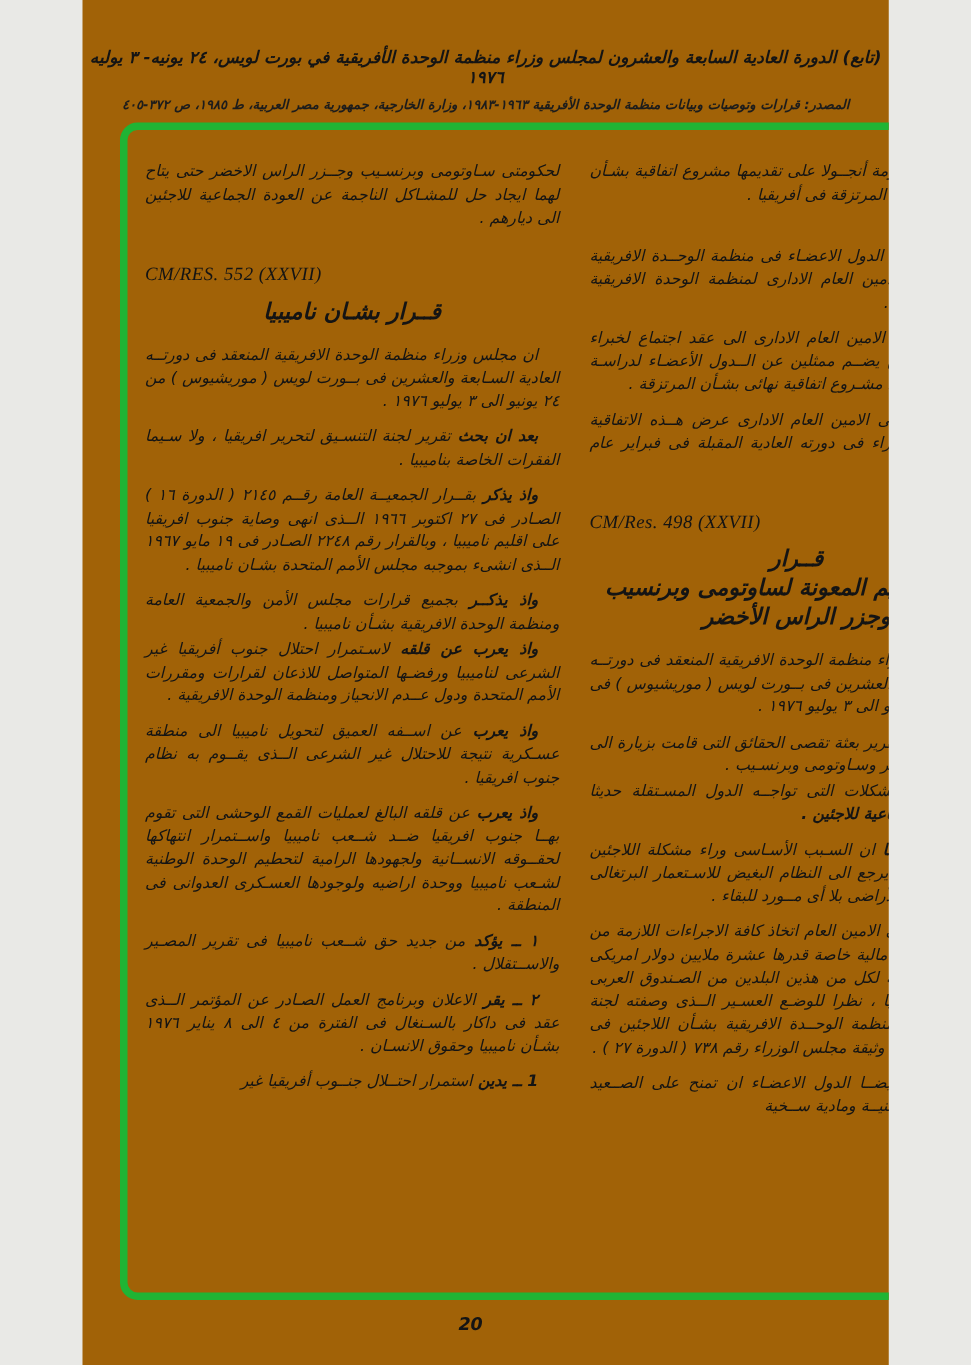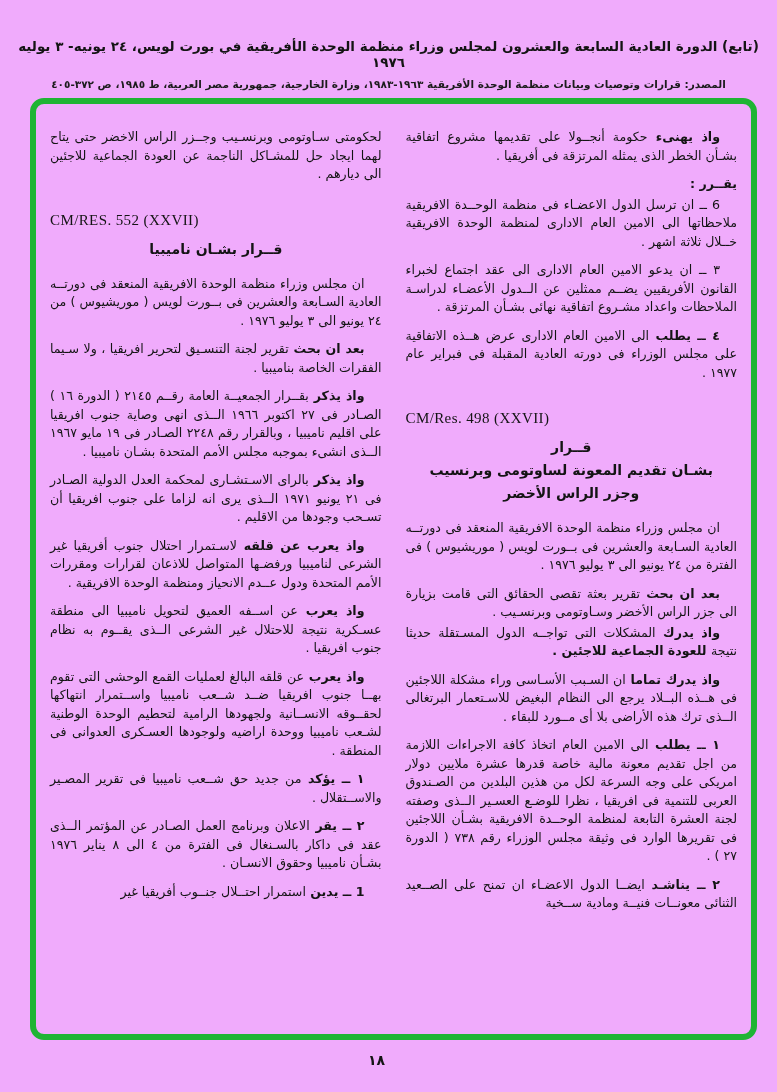--- a/index.html
+++ b/index.html
@@ -1,19 +1,20 @@
 <!DOCTYPE html>
 <html lang="ar" style="--frame: #1fb434;"><head>
 <meta charset="utf-8">
 <style>
   html,body{margin:0;padding:0;background:#e9e9e6;}
   .page{
-    position:relative;width:777px;height:1092px;margin:0 auto;
-    background:#f0abfc;color:#141414;overflow:hidden;
+    position:relative;width:645px;height:1092px;margin:0 auto;
+    background:#a16207;color:#141414;overflow:hidden;
     font-family:"DejaVu Sans",sans-serif;
+    font-style:italic;
   }
   
   .header{position:absolute;top:38px;left:0;right:0;text-align:center;direction:rtl;}
   .header .h1{font-size:13.5px;font-weight:bold;letter-spacing:0.2px;}
   .header .h2{font-size:10.5px;font-weight:bold;margin-top:8px;color:#1c1c1c;}
   
   .frame{
     position:absolute;left:30px;top:98px;width:727px;height:942px;
     border:6px solid var(--frame,#1fb434);border-radius:14px;box-sizing:border-box;
     padding:24px 8px 10px 8px;
@@ -23,21 +24,21 @@
   
   .para{font-size:12.6px;line-height:18.5px;text-align:justify;margin:0 0 10px 0;}
   .para.indent{text-indent:17px;}
   .para.tight{margin-bottom:2px;}
   .para b{font-weight:bold;}
   .ref{
     direction:ltr;text-align:left;font-family:"Liberation Serif","DejaVu Serif",serif;
     font-size:15px;letter-spacing:0.4px;margin:26px 0 8px 0;line-height:20px;
   }
   .title{
-    text-align:center;font-weight:bold;font-size:14px;line-height:23px;
+    text-align:center;font-weight:bold;font-size:18px;line-height:23px;
     margin:4px 0 14px 0;white-space:pre-line;text-indent:0;
   }
   
   .pagenum{
     position:absolute;top:1052px;left:0;right:24px;text-align:center;
     font-size:14px;font-weight:bold;direction:rtl;
   }
 </style>
 </head>
 <body>
@@ -68,26 +69,26 @@
           <p class="para  indent"><b>١ ــ يطلب </b>الى الامين العام اتخاذ كافة الاجراءات اللازمة من اجل تقديم معونة مالية خاصة قدرها عشرة ملايين دولار امريكى على وجه السرعة لكل من هذين البلدين من الصـندوق العربى للتنمية فى افريقيا ، نظرا للوضـع العسـير الــذى وصفته لجنة العشرة التابعة لمنظمة الوحــدة الافريقية بشـأن اللاجئين فى تقريرها الوارد فى وثيقة مجلس الوزراء رقم ٧٣٨ ( الدورة ٢٧ ) .</p>
           <p class="para  indent"><b>٢ ــ يناشـد </b>ايضــا الدول الاعضـاء ان تمنح على الصــعيد الثنائى معونــات فنيــة ومادية ســخية</p>
         </div>
       <div class="col" id="col-left">
           <p class="para ">لحكومتى سـاوتومى وبرنسـيب وجــزر الراس الاخضر حتى يتاح لهما ايجاد حل للمشـاكل الناجمة عن العودة الجماعية للاجئين الى ديارهم .</p>
           <p class="para ref">CM/RES. 552 (XXVII)</p>
           <p class="para title">قــرار بشـان ناميبيا</p>
           <p class="para  indent">ان مجلس وزراء منظمة الوحدة الافريقية المنعقد فى دورتــه العادية السـابعة والعشرين فى بــورت لويس ( موريشيوس ) من ٢٤ يونيو الى ٣ يوليو ١٩٧٦ .</p>
           <p class="para  indent"><b>بعد ان بحث </b>تقرير لجنة التنسـيق لتحرير افريقيا ، ولا سـيما الفقرات الخاصة بناميبيا .</p>
           <p class="para  indent"><b>واذ يذكر </b>بقــرار الجمعيــة العامة رقــم ٢١٤٥ ( الدورة ١٦ ) الصـادر فى ٢٧ اكتوبر ١٩٦٦ الــذى انهى وصاية جنوب افريقيا على اقليم ناميبيا ، وبالقرار رقم ٢٢٤٨ الصـادر فى ١٩ مايو ١٩٦٧ الــذى انشىء بموجبه مجلس الأمم المتحدة بشـان ناميبيا .</p>
-          <p class="para  indent"><b>واذ يذكر </b>بالراى الاسـتشـارى لمحكمة العدل الدولية الصـادر فى ٢١ يونيو ١٩٧١ الــذى يرى انه لزاما على جنوب افريقيا أن تسـحب وجودها من الاقليم .</p>
+          <p class="para  indent tight"><b>واذ يذكــر </b>بجميع قرارات مجلس الأمن والجمعية العامة ومنظمة الوحدة الافريقية بشـأن ناميبيا .</p>
           <p class="para  indent"><b>واذ يعرب عن قلقه </b>لاسـتمرار احتلال جنوب أفريقيا غير الشرعى لناميبيا ورفضـها المتواصل للاذعان لقرارات ومقررات الأمم المتحدة ودول عــدم الانحياز ومنظمة الوحدة الافريقية .</p>
           <p class="para  indent"><b>واذ يعرب </b>عن اســفه العميق لتحويل ناميبيا الى منطقة عسـكرية نتيجة للاحتلال غير الشرعى الــذى يقــوم به نظام جنوب افريقيا .</p>
           <p class="para  indent"><b>واذ يعرب </b>عن قلقه البالغ لعمليات القمع الوحشى التى تقوم بهــا جنوب افريقيا ضــد شــعب ناميبيا واســتمرار انتهاكها لحقــوقه الانســانية ولجهودها الرامية لتحطيم الوحدة الوطنية لشـعب ناميبيا ووحدة اراضيه ولوجودها العسـكرى العدوانى فى المنطقة .</p>
           <p class="para  indent"><b>١ ــ يؤكد </b>من جديد حق شــعب ناميبيا فى تقرير المصـير والاســتقلال .</p>
           <p class="para  indent"><b>٢ ــ يقر </b>الاعلان وبرنامج العمل الصـادر عن المؤتمر الــذى عقد فى داكار بالسـنغال فى الفترة من ٤ الى ٨ يناير ١٩٧٦ بشـأن ناميبيا وحقوق الانسـان .</p>
           <p class="para  indent"><b>1 ــ يدين </b>استمرار احتــلال جنــوب أفريقيا غير</p>
         </div>
     </div>
   </div>
 
-  <div class="pagenum">١٨</div>
+  <div class="pagenum">20</div>
 
 </div>
 
 </body></html>

